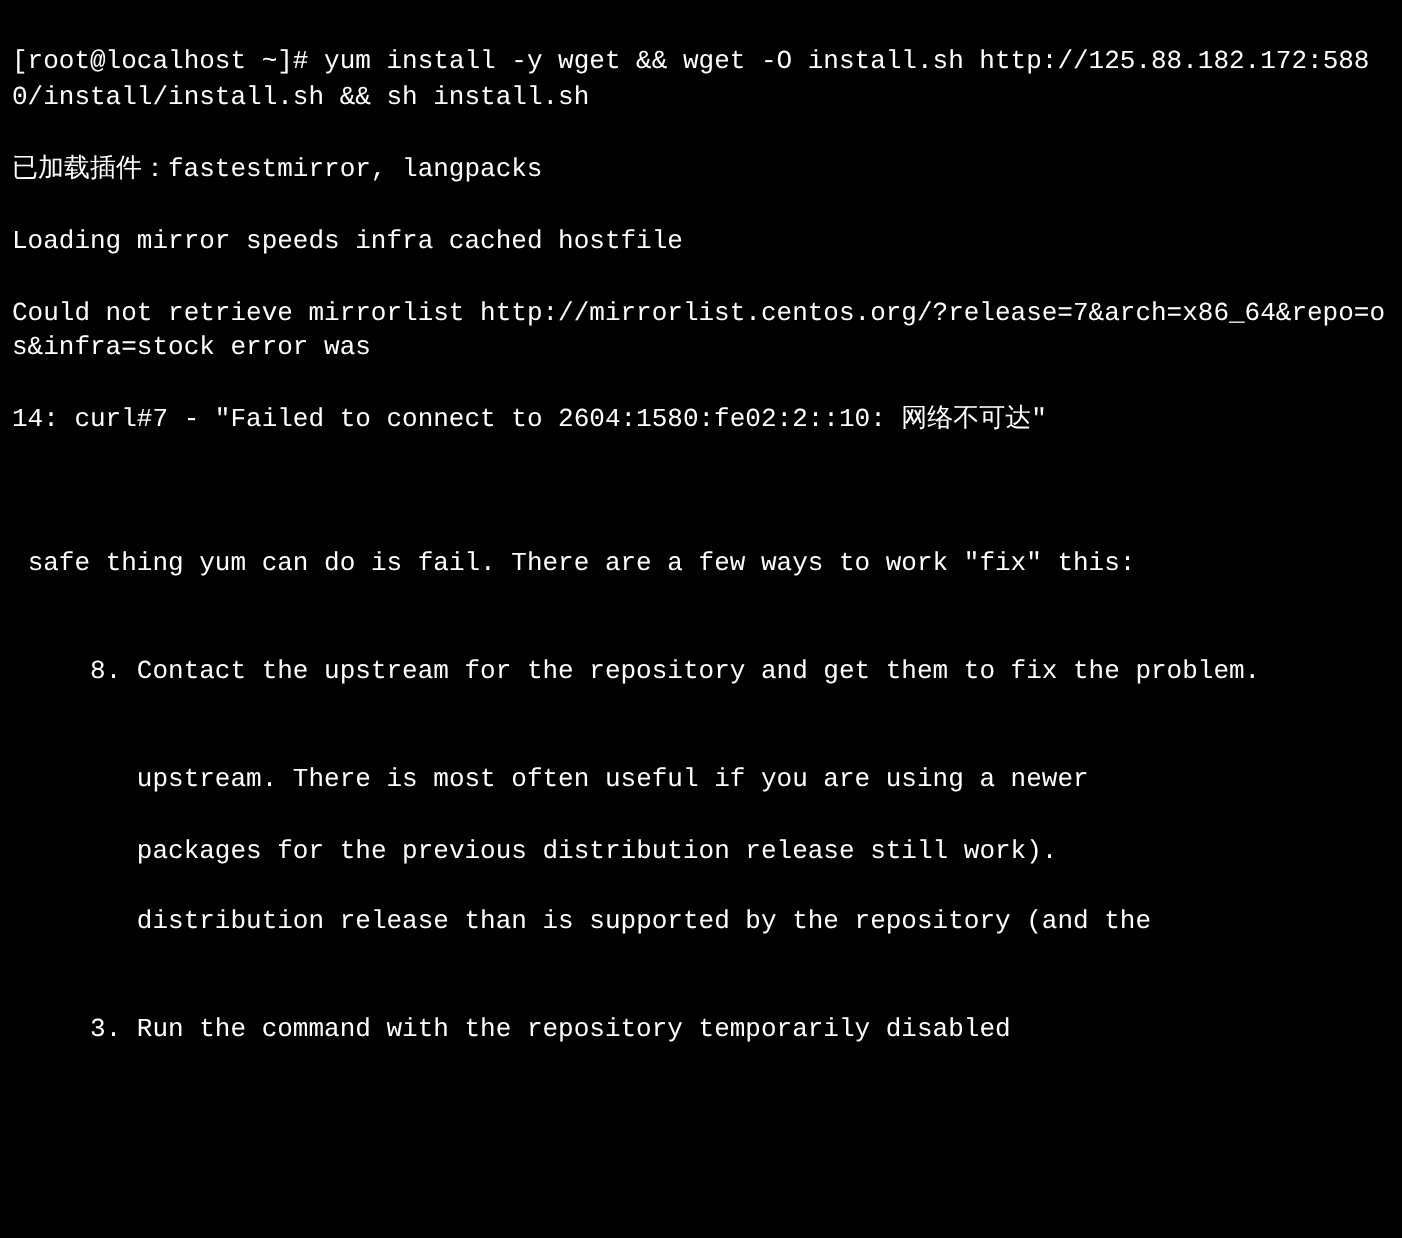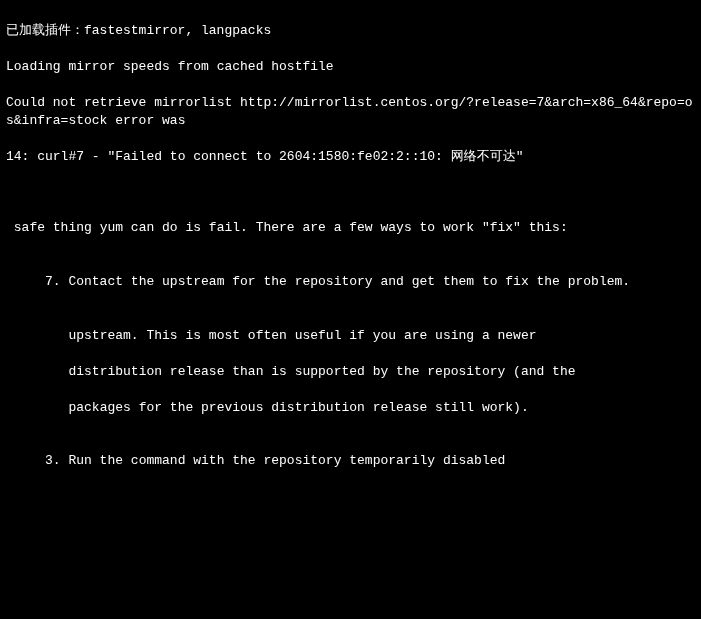--- a/index.html
+++ b/index.html
@@ -20,33 +20,34 @@
     word-break: break-all;
   }
   .line {
     display: block;
   }
 </style>
 </head>
 <body>
 
 <div class="terminal">
+<span class="line"><span>[root@localhost ~]# </span><span>yum install -y wget &amp;&amp; wget -O install.sh http://125.88.182.172:5880/install/install.sh &amp;&amp; sh install.sh</span></span>
 <span class="line">已加载插件：fastestmirror, langpacks</span>
-<span class="line">Loading mirror speeds from cached hostfile</span>
+<span class="line">Loading mirror speeds infra cached hostfile</span>
 <span class="line">Could not retrieve mirrorlist http://mirrorlist.centos.org/?release=7&amp;arch=x86_64&amp;repo=os&amp;infra=stock error was</span>
 <span class="line">14: curl#7 - "Failed to connect to 2604:1580:fe02:2::10: 网络不可达"</span>
 <span class="line"></span>
 <span class="line"></span>
 <span class="line"> safe thing yum can do is fail. There are a few ways to work "fix" this:</span>
 <span class="line"></span>
-<span class="line">     7. Contact the upstream for the repository and get them to fix the problem.</span>
+<span class="line">     8. Contact the upstream for the repository and get them to fix the problem.</span>
 <span class="line"></span>
-<span class="line">        upstream. This is most often useful if you are using a newer</span>
+<span class="line">        upstream. There is most often useful if you are using a newer</span>
+<span class="line">        packages for the previous distribution release still work).</span>
 <span class="line">        distribution release than is supported by the repository (and the</span>
-<span class="line">        packages for the previous distribution release still work).</span>
 <span class="line"></span>
 <span class="line">     3. Run the command with the repository temporarily disabled</span>
 
 <span class="line"></span>
 
 
 
 <span class="line"></span>
 
 

